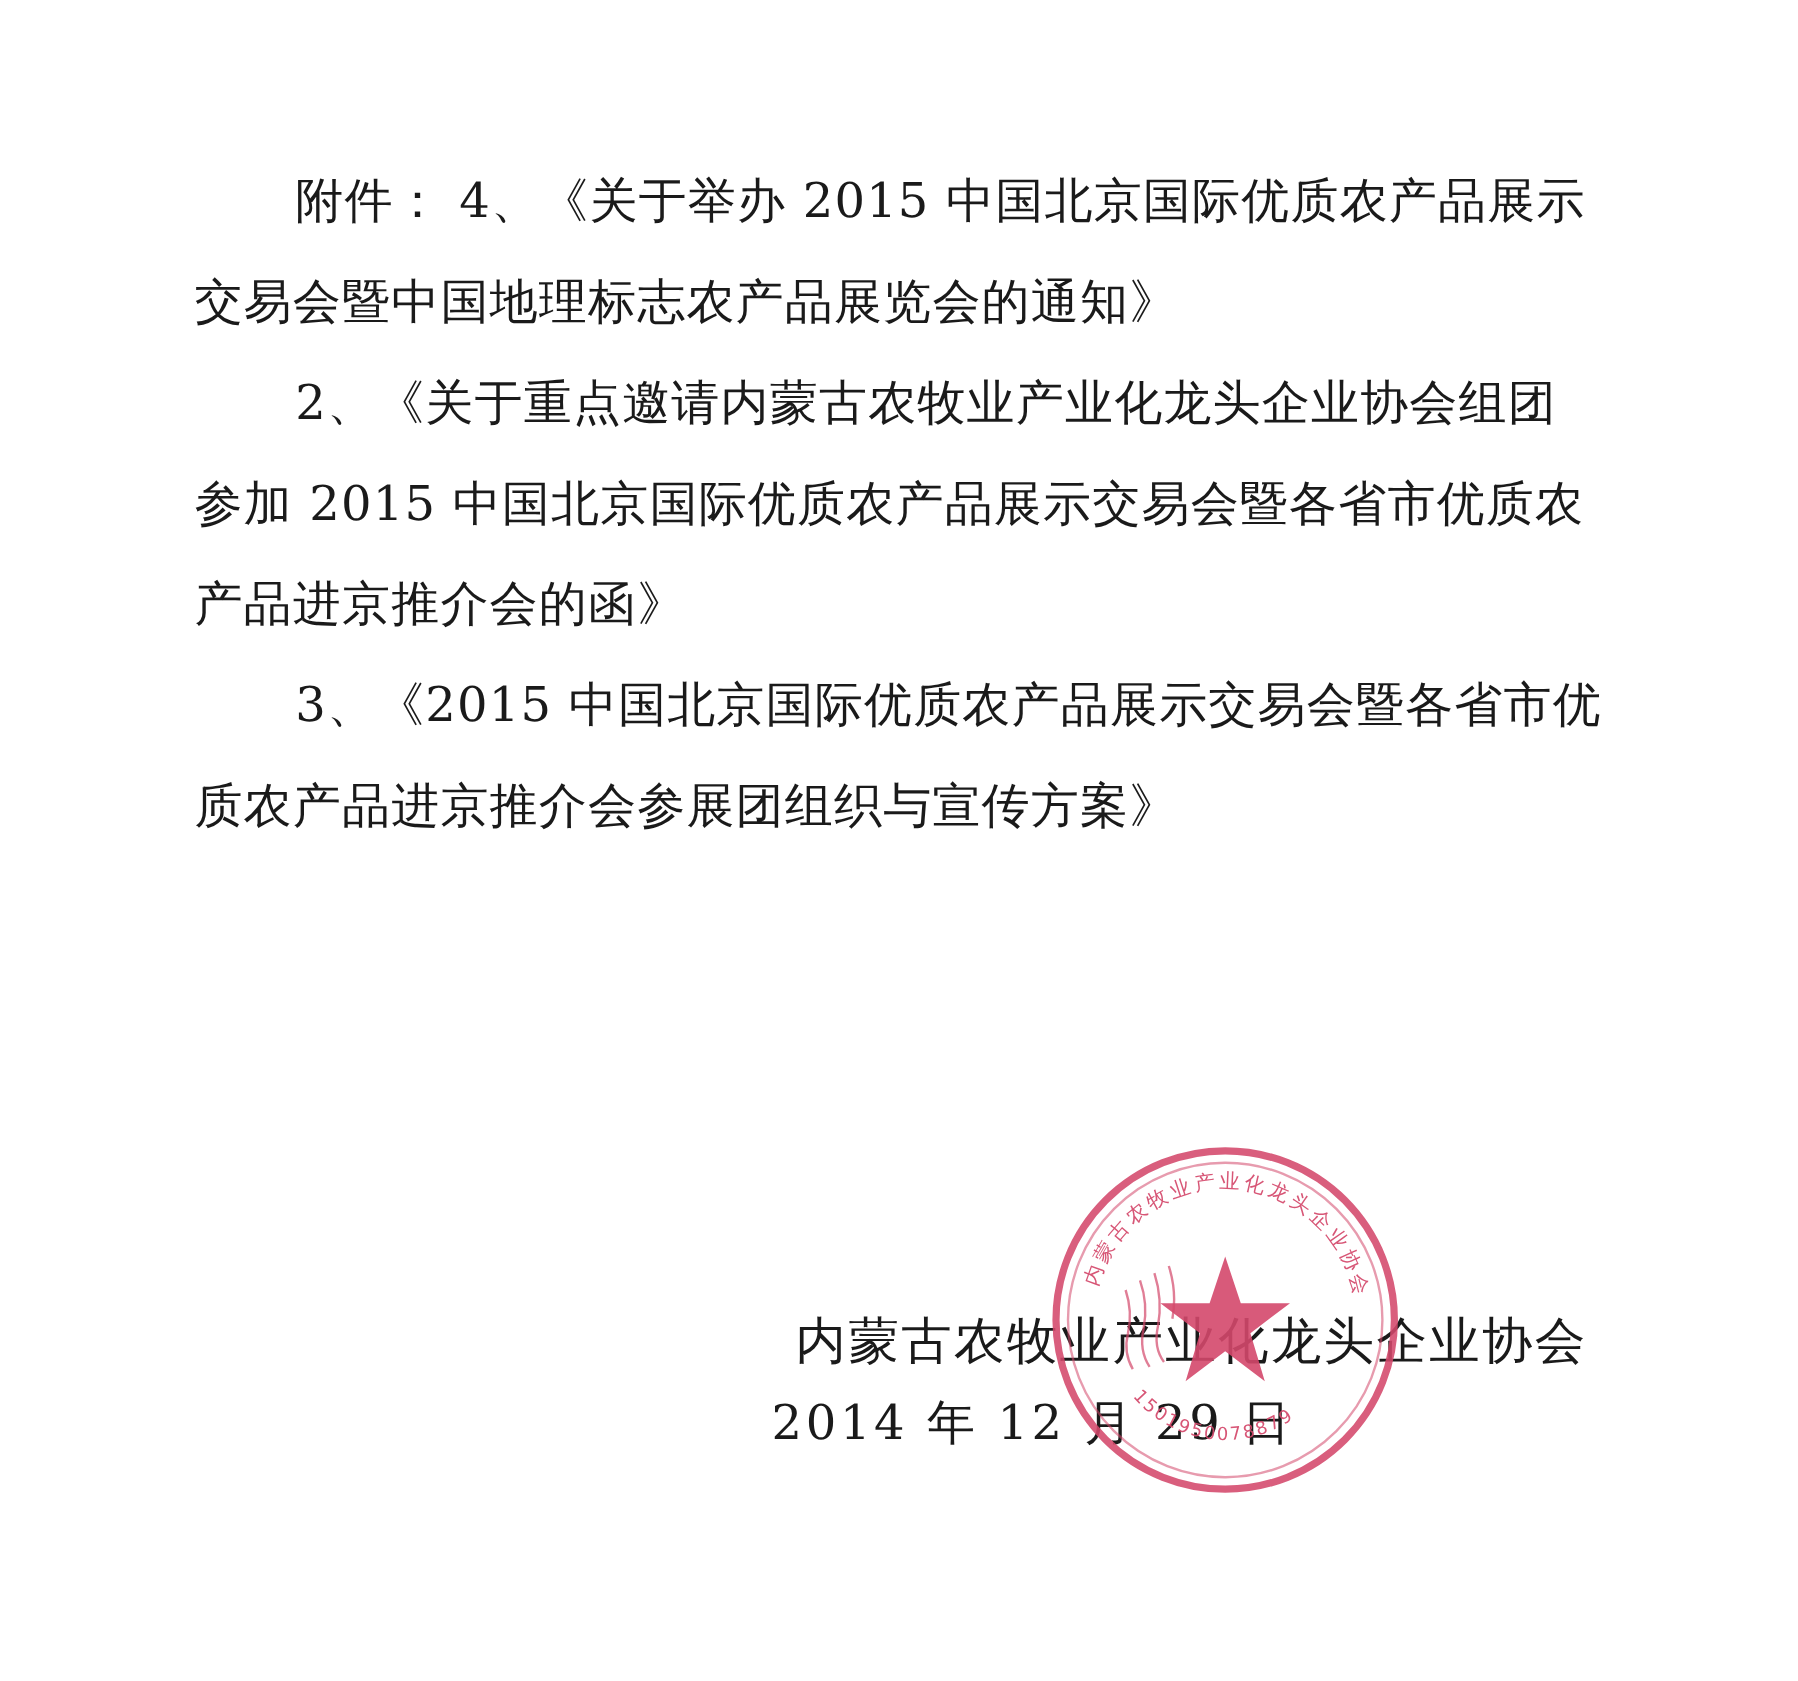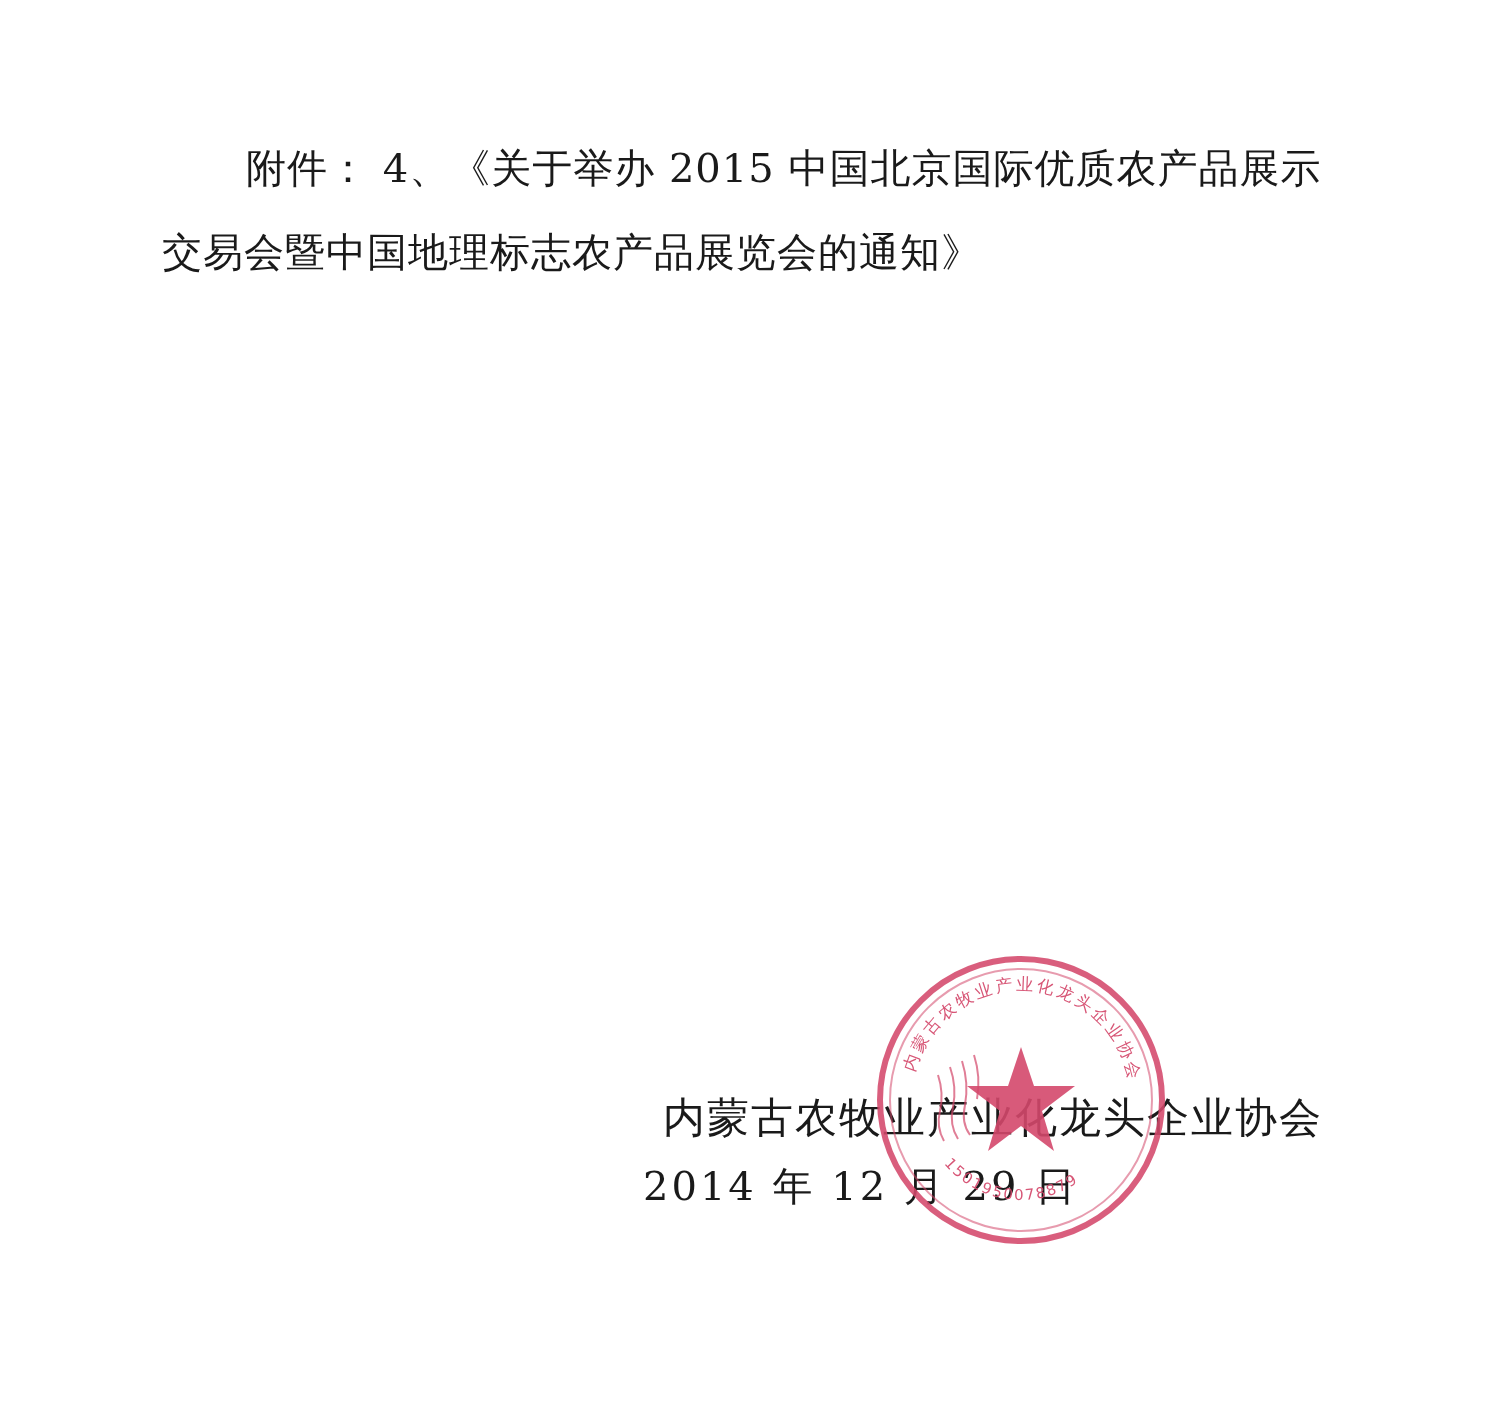--- a/index.html
+++ b/index.html
@@ -93,21 +93,23 @@
 <body>
 
 <div class="page">
 
   <div class="doc-body">
 
 
 
     <div class="line indent para">附件： 4、《关于举办 2015 中国北京国际优质农产品展示交易会暨中国地理标志农产品展览会的通知》</div>
 
+    <div class="line indent para">2、《关于重点邀请内蒙古农牧业产业化龙头企业协会组团参加 2015 中国北京国际优质农产品展示交易会暨各省市优质农产品进京推介会的函》</div>
 
+    <div class="line indent para">3、《2015 中国北京国际优质农产品展示交易会暨各省市优质农产品进京推介会参展团组织与宣传方案》</div>
 
   </div>
 
   <div class="signature">
     <div class="sig-org">内蒙古农牧业产业化龙头企业协会</div>
     <div class="sig-date">2014 年 12 月 29 日</div>
   </div>
 
   <div class="seal">
     <svg width="290" height="290" viewBox="0 0 290 290" aria-hidden="true">

